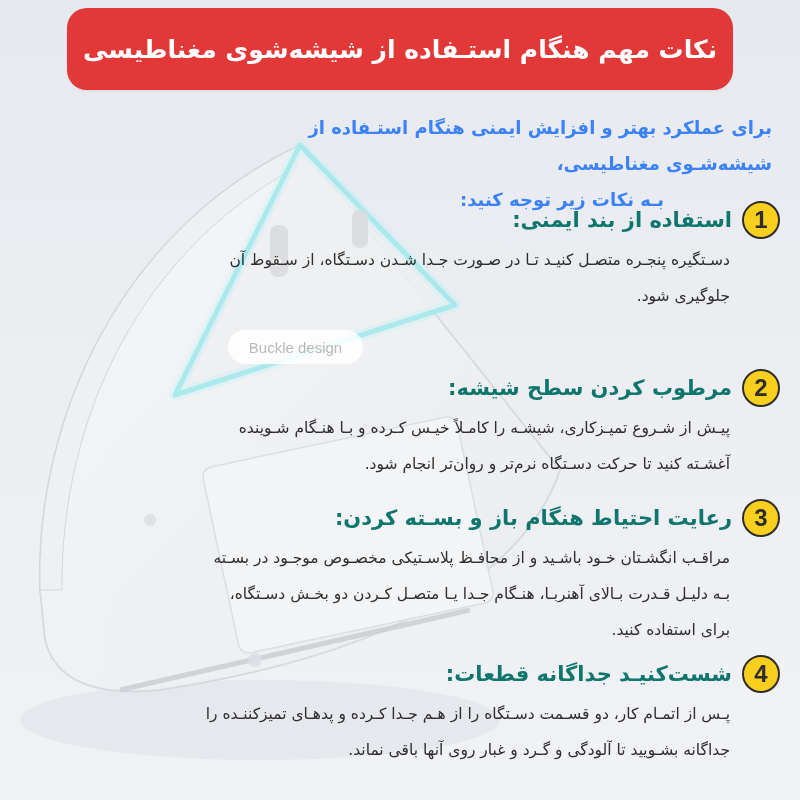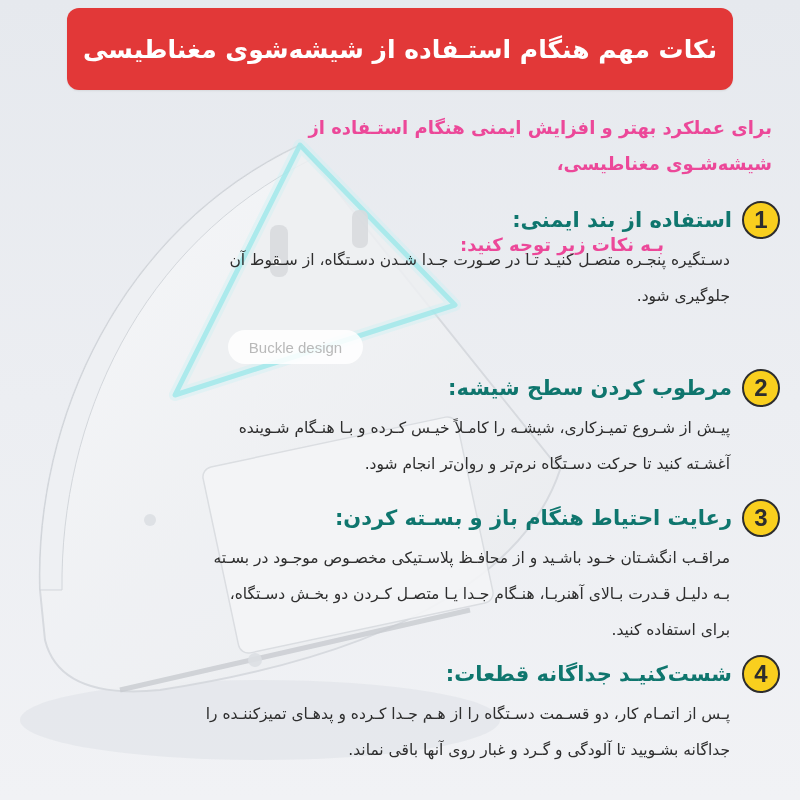--- a/index.html
+++ b/index.html
@@ -16,34 +16,34 @@
       pointer-events: none; z-index: 0;
     }
     .buckle-label {
       position: absolute; left: 228px; top: 330px; width: 135px; height: 34px;
       border-radius: 17px; background: rgba(255,255,255,0.85);
       color: #b9b9b9; font-family: "Liberation Sans", sans-serif; font-size: 15px;
       display: flex; align-items: center; justify-content: center; z-index: 1;
     }
     .header {
       position: absolute; left: 67px; top: 8px; width: 666px; height: 82px;
-      background: #e23838; border-radius: 12px; z-index: 2;
+      background: #e23838; border-radius: 20px; z-index: 2;
       display: flex; align-items: center; justify-content: center;
       box-shadow: 0 1px 2px rgba(0,0,0,0.08);
     }
     .header-title {
       color: #ffffff; font-size: 25px; font-weight: bold; direction: rtl;
       font-family: "DejaVu Sans", sans-serif;
     }
     .intro {
       position: absolute; right: 28px; top: 110px; width: 560px; z-index: 2;
       direction: rtl; text-align: right; font-size: 18px; font-weight: bold;
-      line-height: 36px; color: #ec4899;
+      line-height: 36px; color: #3b82f6;
     }
-    .intro .line2 { padding-right: 108px; margin-top: 45px; }
+    .intro .line2 { padding-right: 108px; }
     .tip { position: absolute; right: 20px; width: 765px; z-index: 2; direction: rtl; }
     .tip-head { display: flex; align-items: center; height: 44px; }
     .badge {
       width: 38px; height: 38px; border-radius: 50%;
       background: #f9cf1e; border: 2px solid #2d2d2d;
       display: flex; align-items: center; justify-content: center;
       font-family: "Liberation Sans", sans-serif; font-weight: bold; font-size: 24px; color: #2d2d2d;
       flex-shrink: 0; margin-left: 10px;
     }
     .tip-title { font-size: 21px; font-weight: bold; color: #0f766e; }

